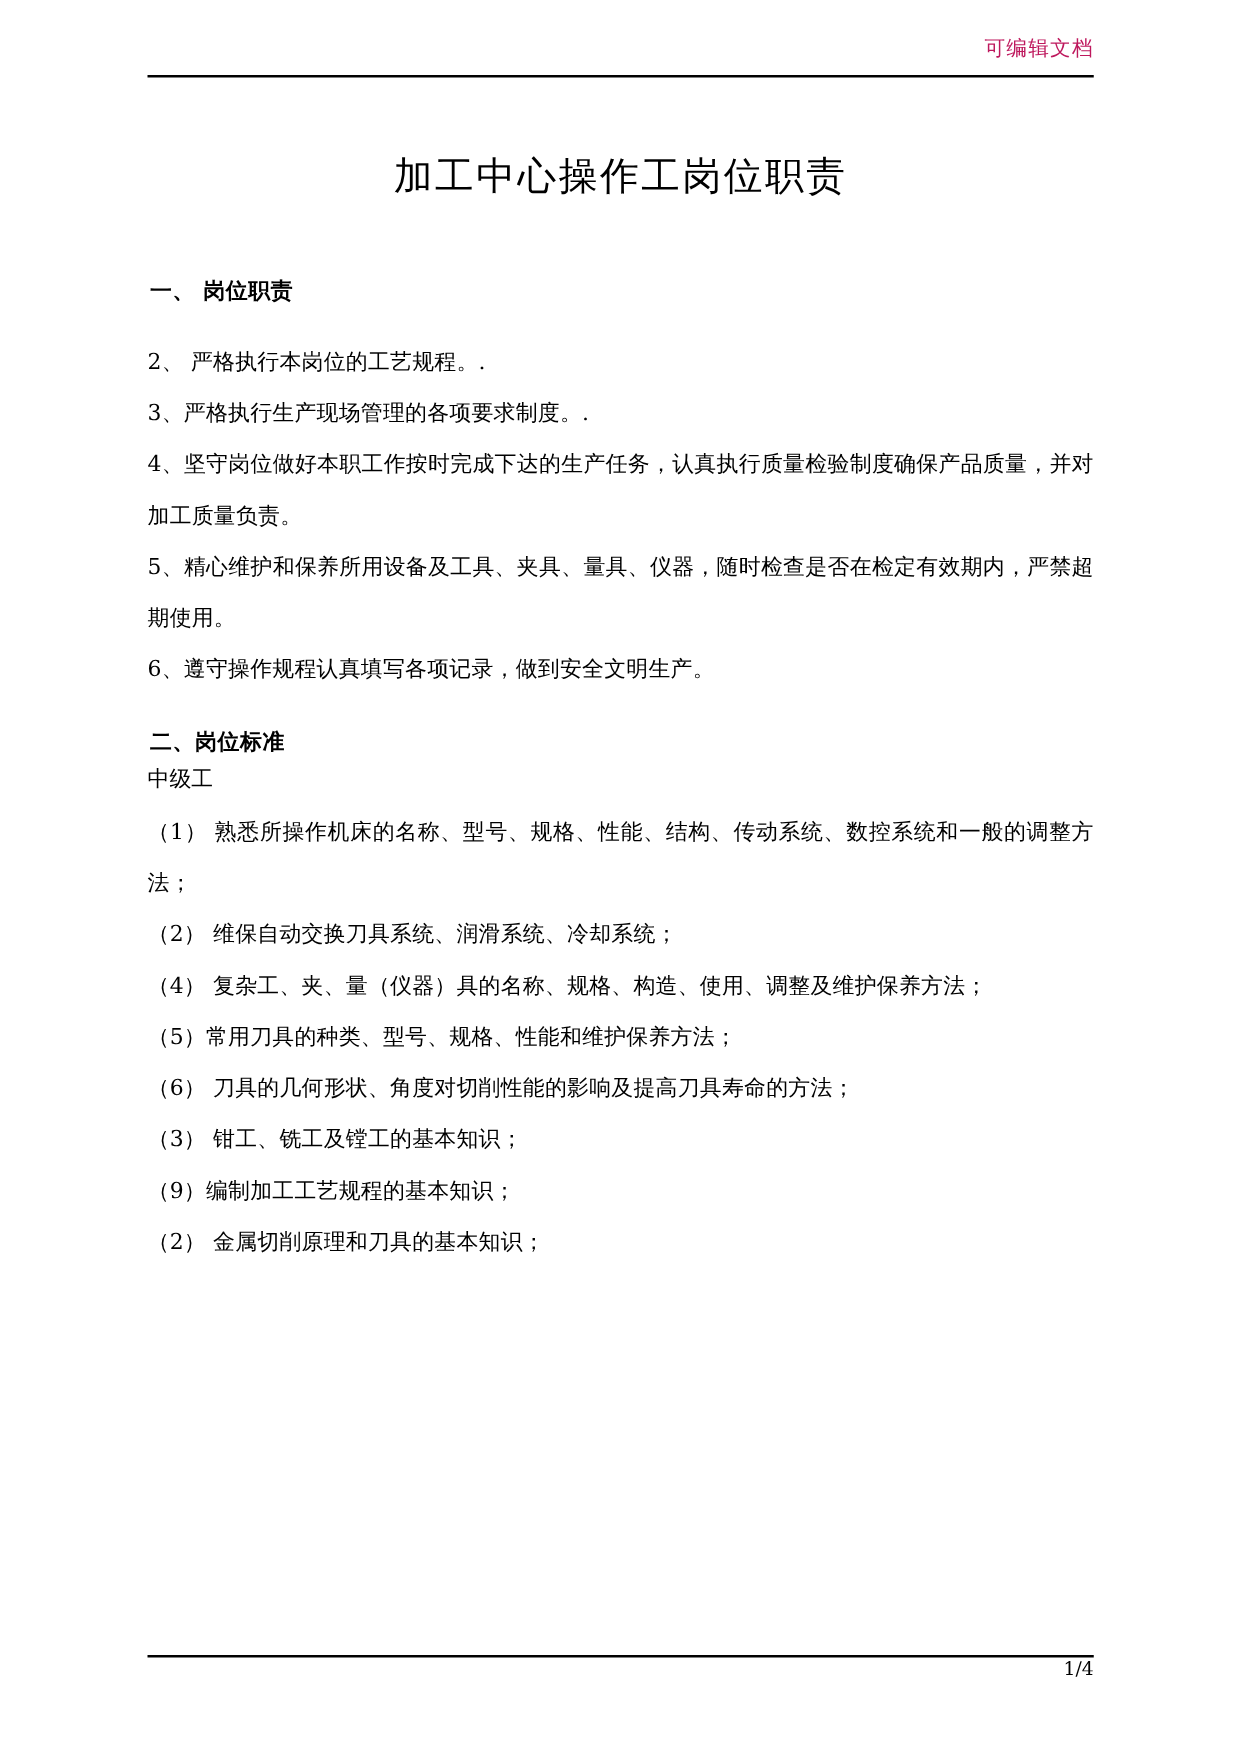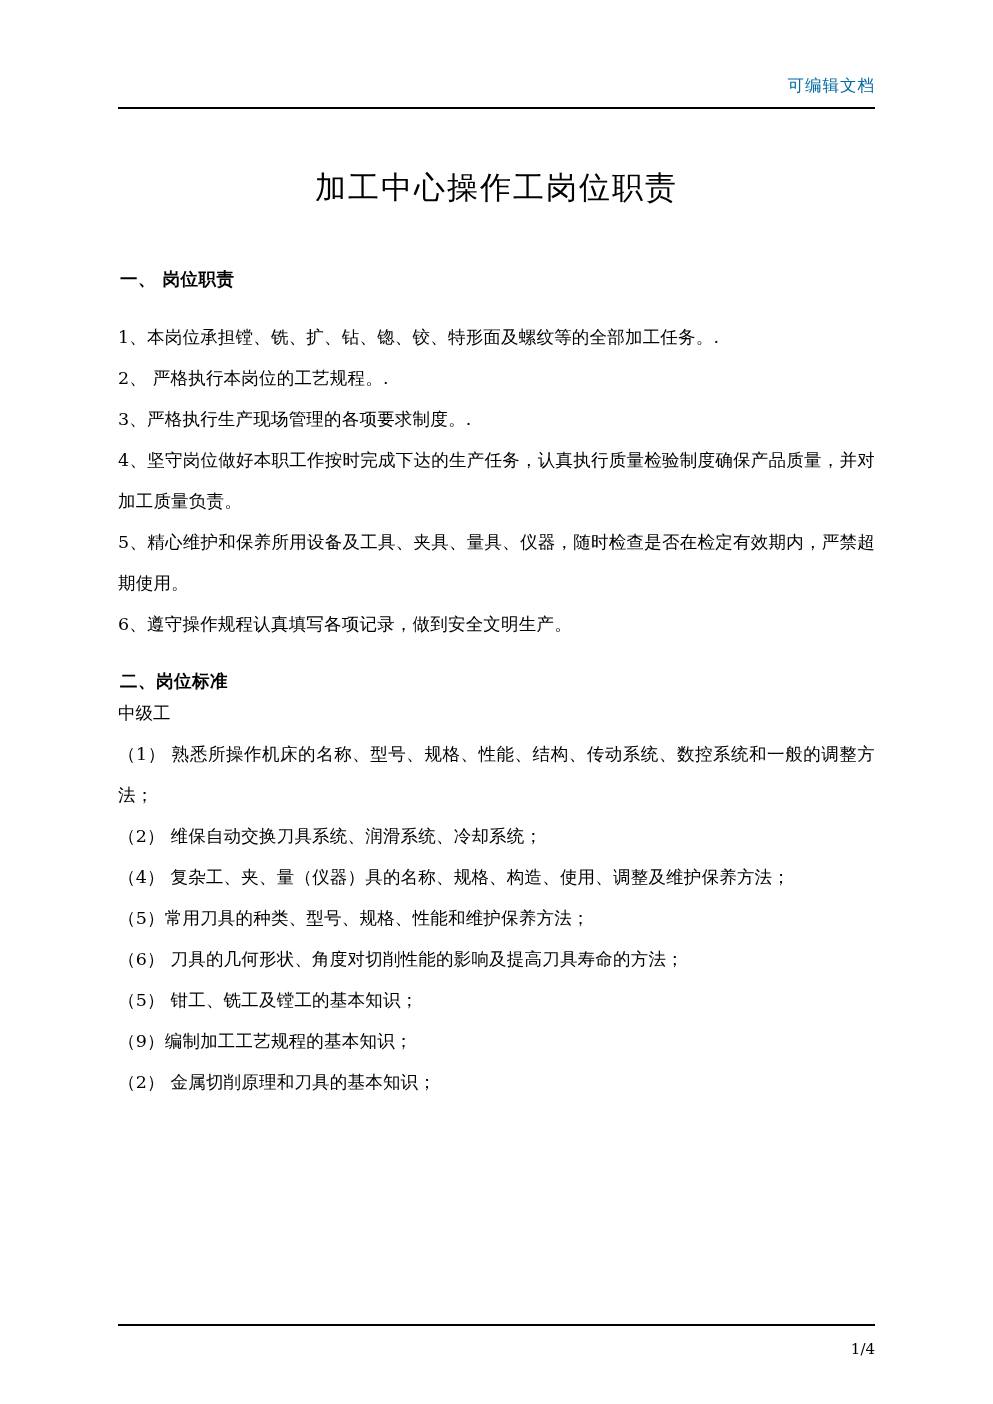--- a/index.html
+++ b/index.html
@@ -16,25 +16,25 @@
     overflow: hidden;
   }
   .page {
     position: relative;
     width: 993px;
     height: 1404px;
     box-sizing: border-box;
     padding: 0 118px;
   }
   .header {
-    padding-top: 75px;
+    padding-top: 28px;
     text-align: right;
     font-size: 16.5px;
     letter-spacing: 1px;
-    color: #0369a1;
+    color: #be185d;
     font-family: "DejaVu Serif", "Liberation Serif", serif;
   }
   .header-rule {
     margin-top: 10px;
     border-bottom: 2px solid #000;
   }
   .doc-title {
     margin-top: 58px;
     text-align: center;
     font-size: 31px;
@@ -62,73 +62,72 @@
   .para {
     font-size: 17.5px;
     line-height: 41px;
     font-family: "DejaVu Serif", "Liberation Serif", serif;
     text-align: justify;
     letter-spacing: 0.2px;
   }
   .sub-label {
     font-size: 17.5px;
     line-height: 41px;
-    font-family: Liberation Serif, serif;
+    font-family: Liberation Mono, monospace;
   }
   .list-block {
     margin-top: 0px;
   }
   .footer-rule {
     position: absolute;
     left: 118px;
     right: 118px;
     bottom: 78px;
     border-bottom: 2px solid #000;
   }
   .footer {
     position: absolute;
     right: 118px;
-    bottom: 46px;
+    bottom: 60px;
     font-size: 15px;
     font-family: "DejaVu Serif", "Liberation Serif", serif;
   }
 </style>
 </head>
 <body>
 
 <div class="page">
 
   <div class="header">
     <span>可编辑文档</span>
   </div>
   <div class="header-rule"></div>
 
   <div class="doc-title">加工中心操作工岗位职责</div>
 
   <div class="section-heading sec1-heading">一、  岗位职责</div>
 
   <div class="body-block">
-    <div class="para">1、本岗位承担镗、铣、扩、钻、锪、铰、特形面及螺纹等的全部加工任务。.</div>
     <div class="para">2、  严格执行本岗位的工艺规程。.</div>
     <div class="para">3、严格执行生产现场管理的各项要求制度。.</div>
     <div class="para">4、坚守岗位做好本职工作按时完成下达的生产任务，认真执行质量检验制度确保产品质量，并对加工质量负责。</div>
     <div class="para">5、精心维护和保养所用设备及工具、夹具、量具、仪器，随时检查是否在检定有效期内，严禁超期使用。</div>
     <div class="para">6、遵守操作规程认真填写各项记录，做到安全文明生产。</div>
   </div>
 
   <div class="section-heading sec2-heading">二、岗位标准</div>
 
   <div class="list-block">
     <div class="sub-label">中级工</div>
     <div class="para">（1）    熟悉所操作机床的名称、型号、规格、性能、结构、传动系统、数控系统和一般的调整方法；</div>
     <div class="para">（2）  维保自动交换刀具系统、润滑系统、冷却系统；</div>
     <div class="para">（4）  复杂工、夹、量（仪器）具的名称、规格、构造、使用、调整及维护保养方法；</div>
     <div class="para">（5）常用刀具的种类、型号、规格、性能和维护保养方法；</div>
     <div class="para">（6）  刀具的几何形状、角度对切削性能的影响及提高刀具寿命的方法；</div>
-    <div class="para">（5）  钳工、铣工及镗工的基本知识；</div>
+    <div class="para">（3）  钳工、铣工及镗工的基本知识；</div>
     <div class="para">（9）编制加工工艺规程的基本知识；</div>
     <div class="para">（2）  金属切削原理和刀具的基本知识；</div>
   </div>
 
   <div class="footer-rule"></div>
   <div class="footer">1/4</div>
 
 </div>
 
 </body></html>

